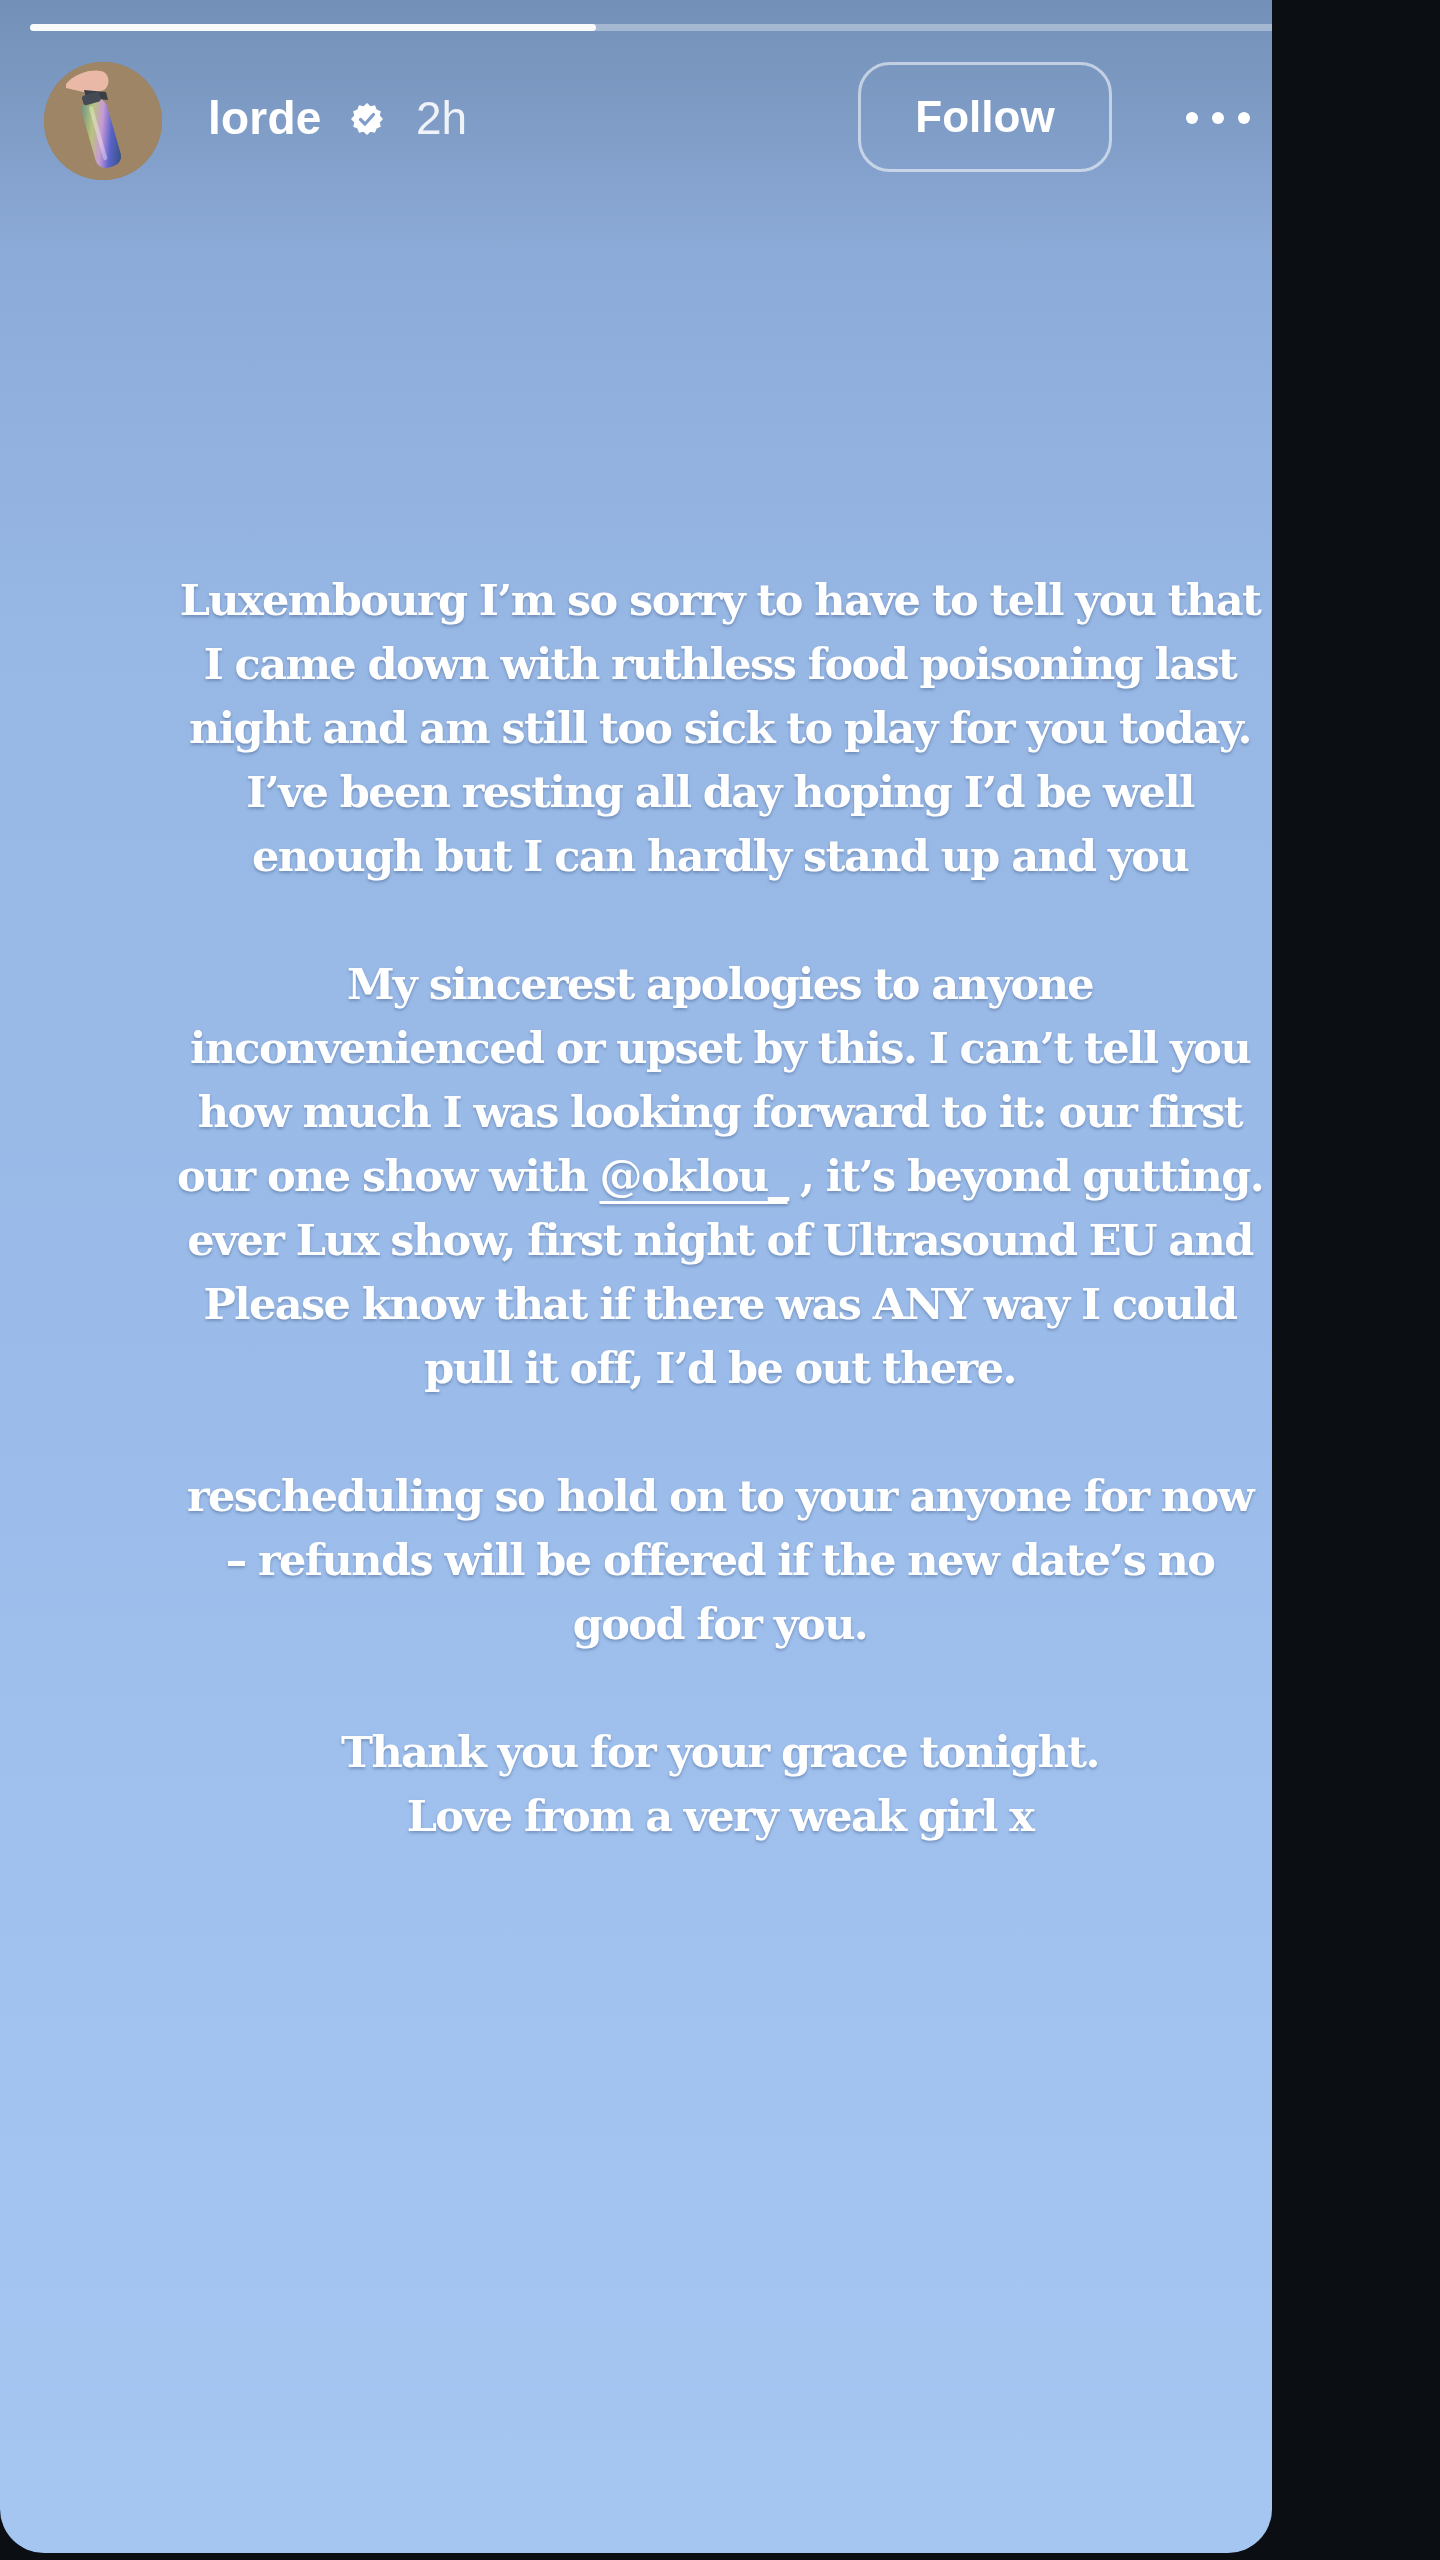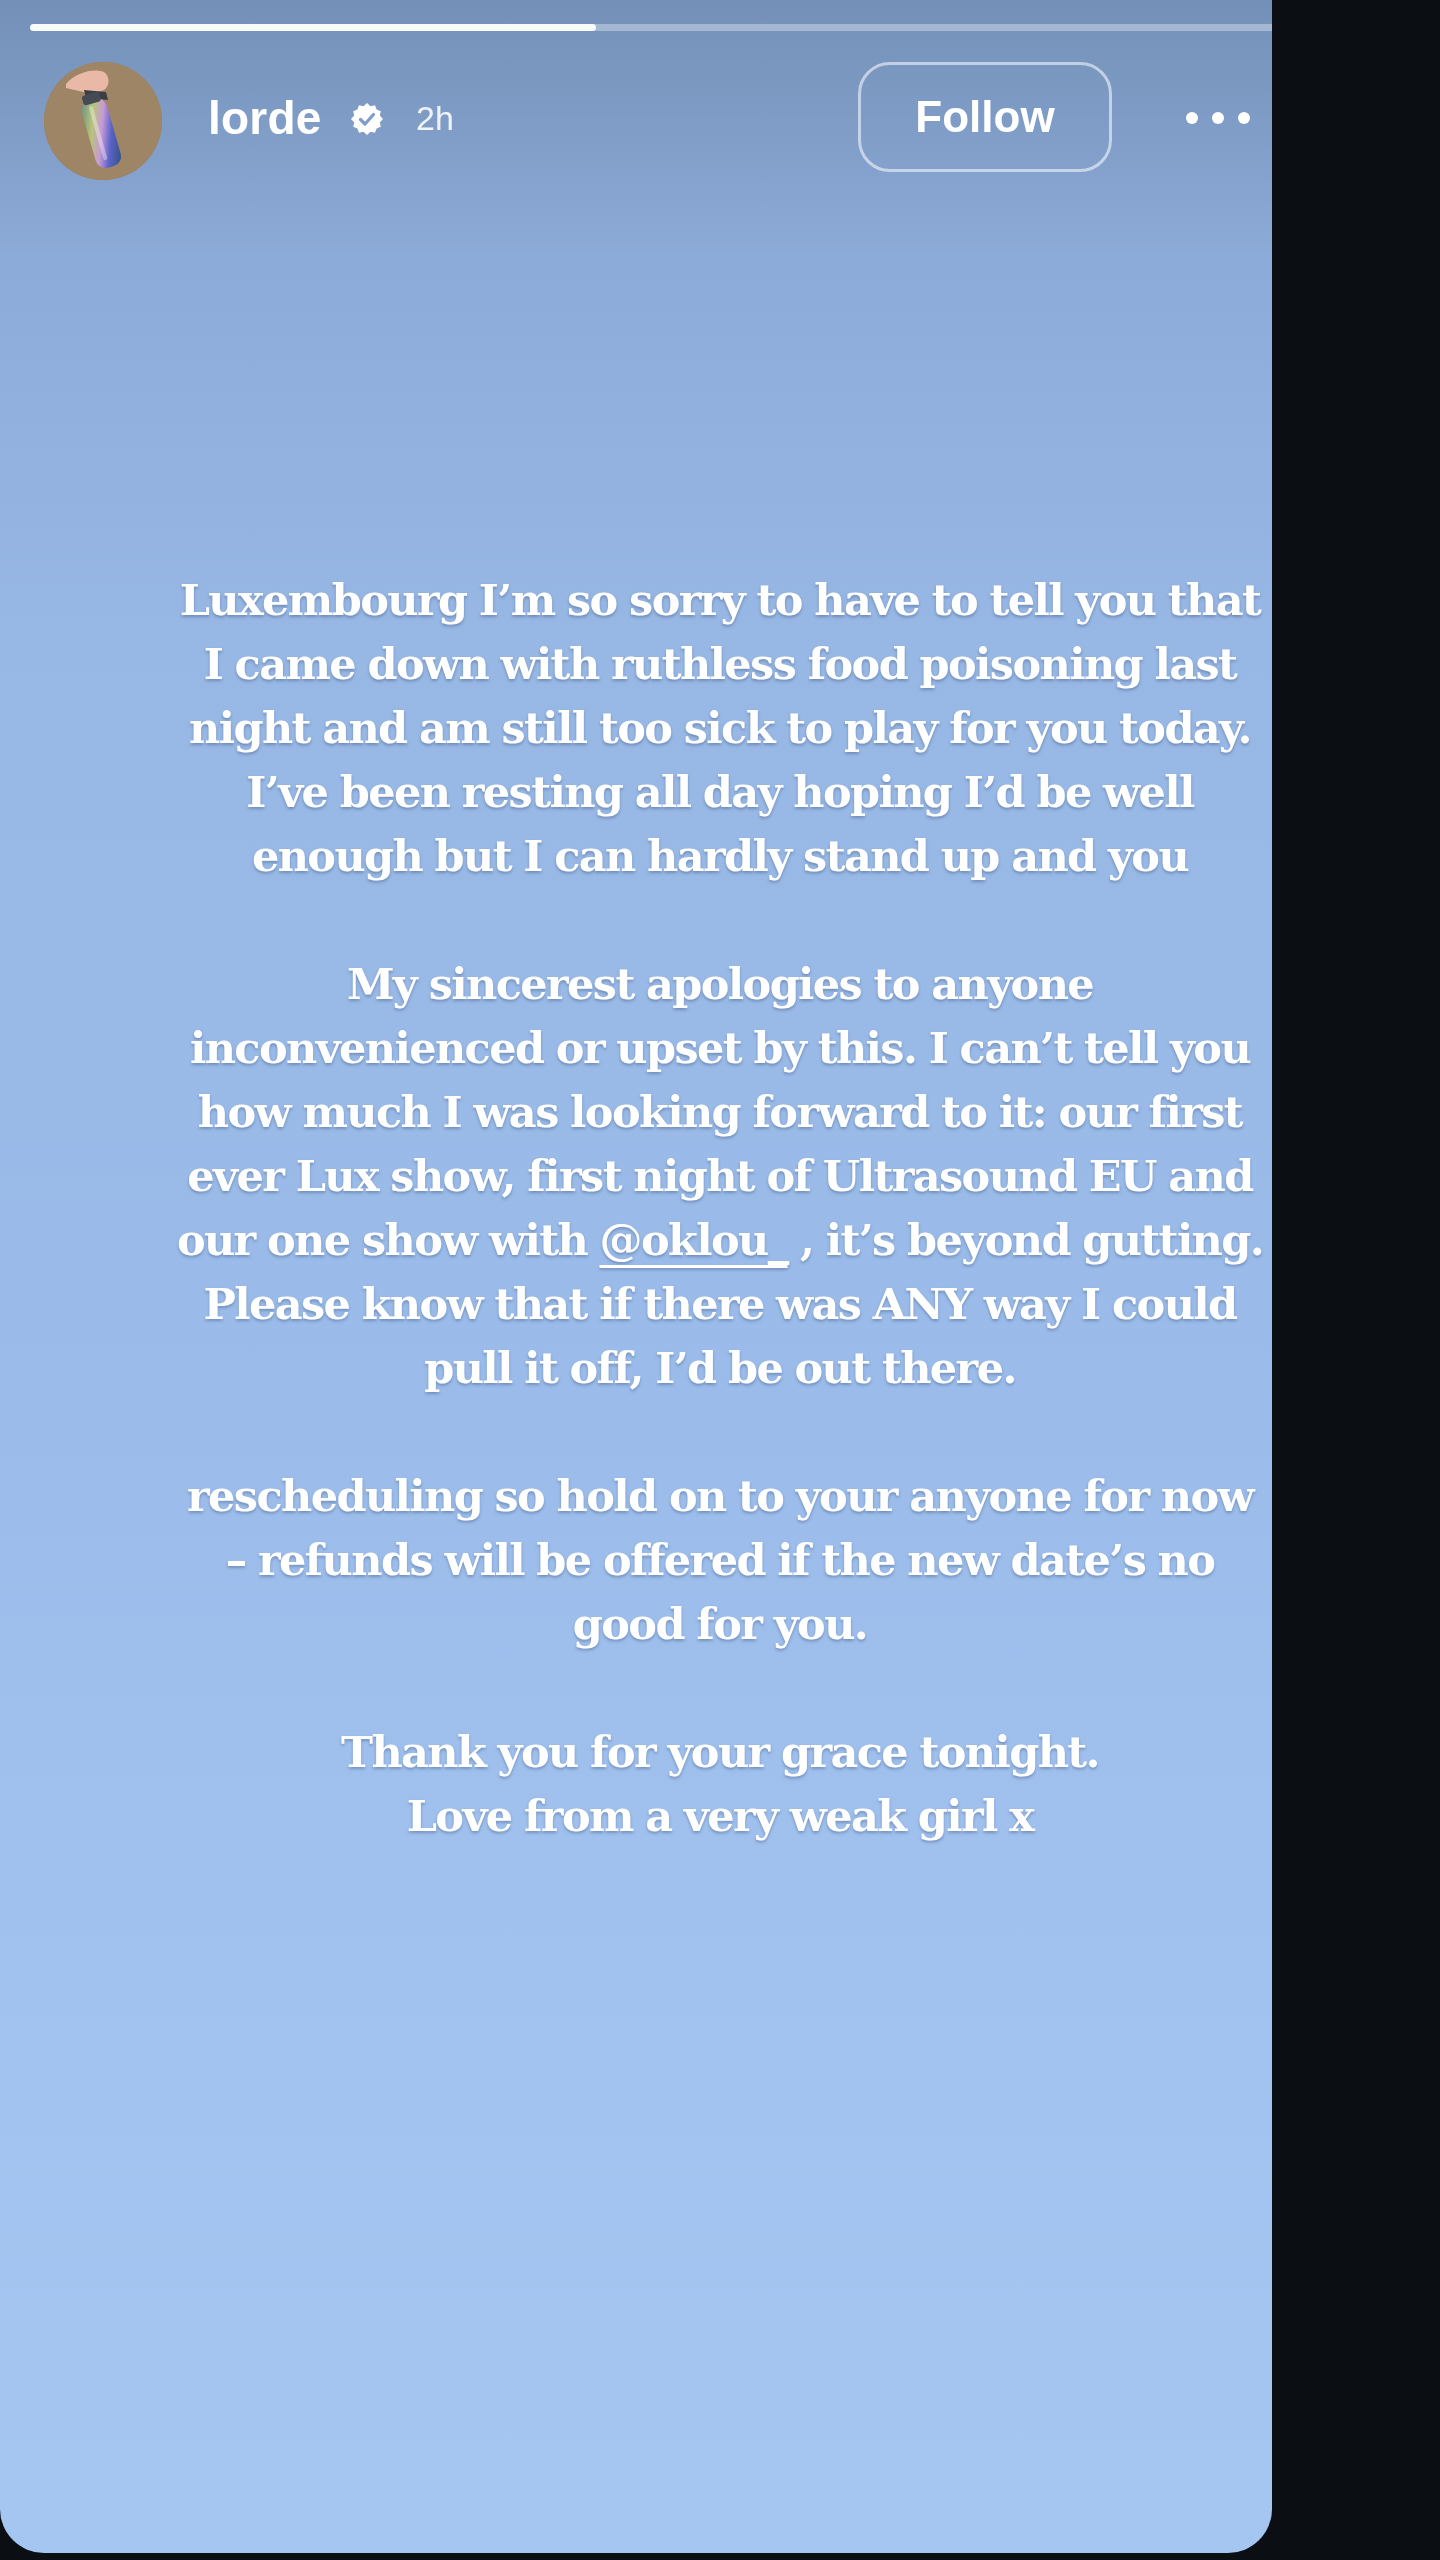--- a/index.html
+++ b/index.html
@@ -82,21 +82,21 @@
       top: 44px;
       width: 34px;
       height: 34px;
     }
     .timestamp {
       position: absolute;
       left: 416px;
       top: 30px;
       font-family: "Liberation Sans", sans-serif;
       font-weight: 400;
-      font-size: 34px;
+      font-size: 46px;
       line-height: 60px;
       color: rgba(255,255,255,0.88);
     }
     .follow-btn {
       position: absolute;
       left: 858px;
       top: 4px;
       width: 254px;
       height: 110px;
       box-sizing: border-box;
@@ -234,22 +234,22 @@
       <span class="line">Luxembourg I’m so sorry to have to tell you that</span>
       <span class="line">I came down with ruthless food poisoning last</span>
       <span class="line">night and am still too sick to play for you today.</span>
       <span class="line">I’ve been resting all day hoping I’d be well</span>
       <span class="line">enough but I can hardly stand up and you</span>
     </p>
     <p>
       <span class="line">My sincerest apologies to anyone</span>
       <span class="line">inconvenienced or upset by this. I can’t tell you</span>
       <span class="line">how much I was looking forward to it: our first</span>
+      <span class="line"><span>our one show with </span><span class="mention">@oklou_</span><span> , it’s beyond gutting.</span></span>
       <span class="line">ever Lux show, first night of Ultrasound EU and</span>
-      <span class="line"><span>our one show with </span><span class="mention">@oklou_</span><span> , it’s beyond gutting.</span></span>
       <span class="line">Please know that if there was ANY way I could</span>
       <span class="line">pull it off, I’d be out there.</span>
     </p>
     <p>
       <span class="line">rescheduling so hold on to your anyone for now</span>
       <span class="line">– refunds will be offered if the new date’s no</span>
       <span class="line">good for you.</span>
     </p>
     <p>
       <span class="line">Thank you for your grace tonight.</span>

